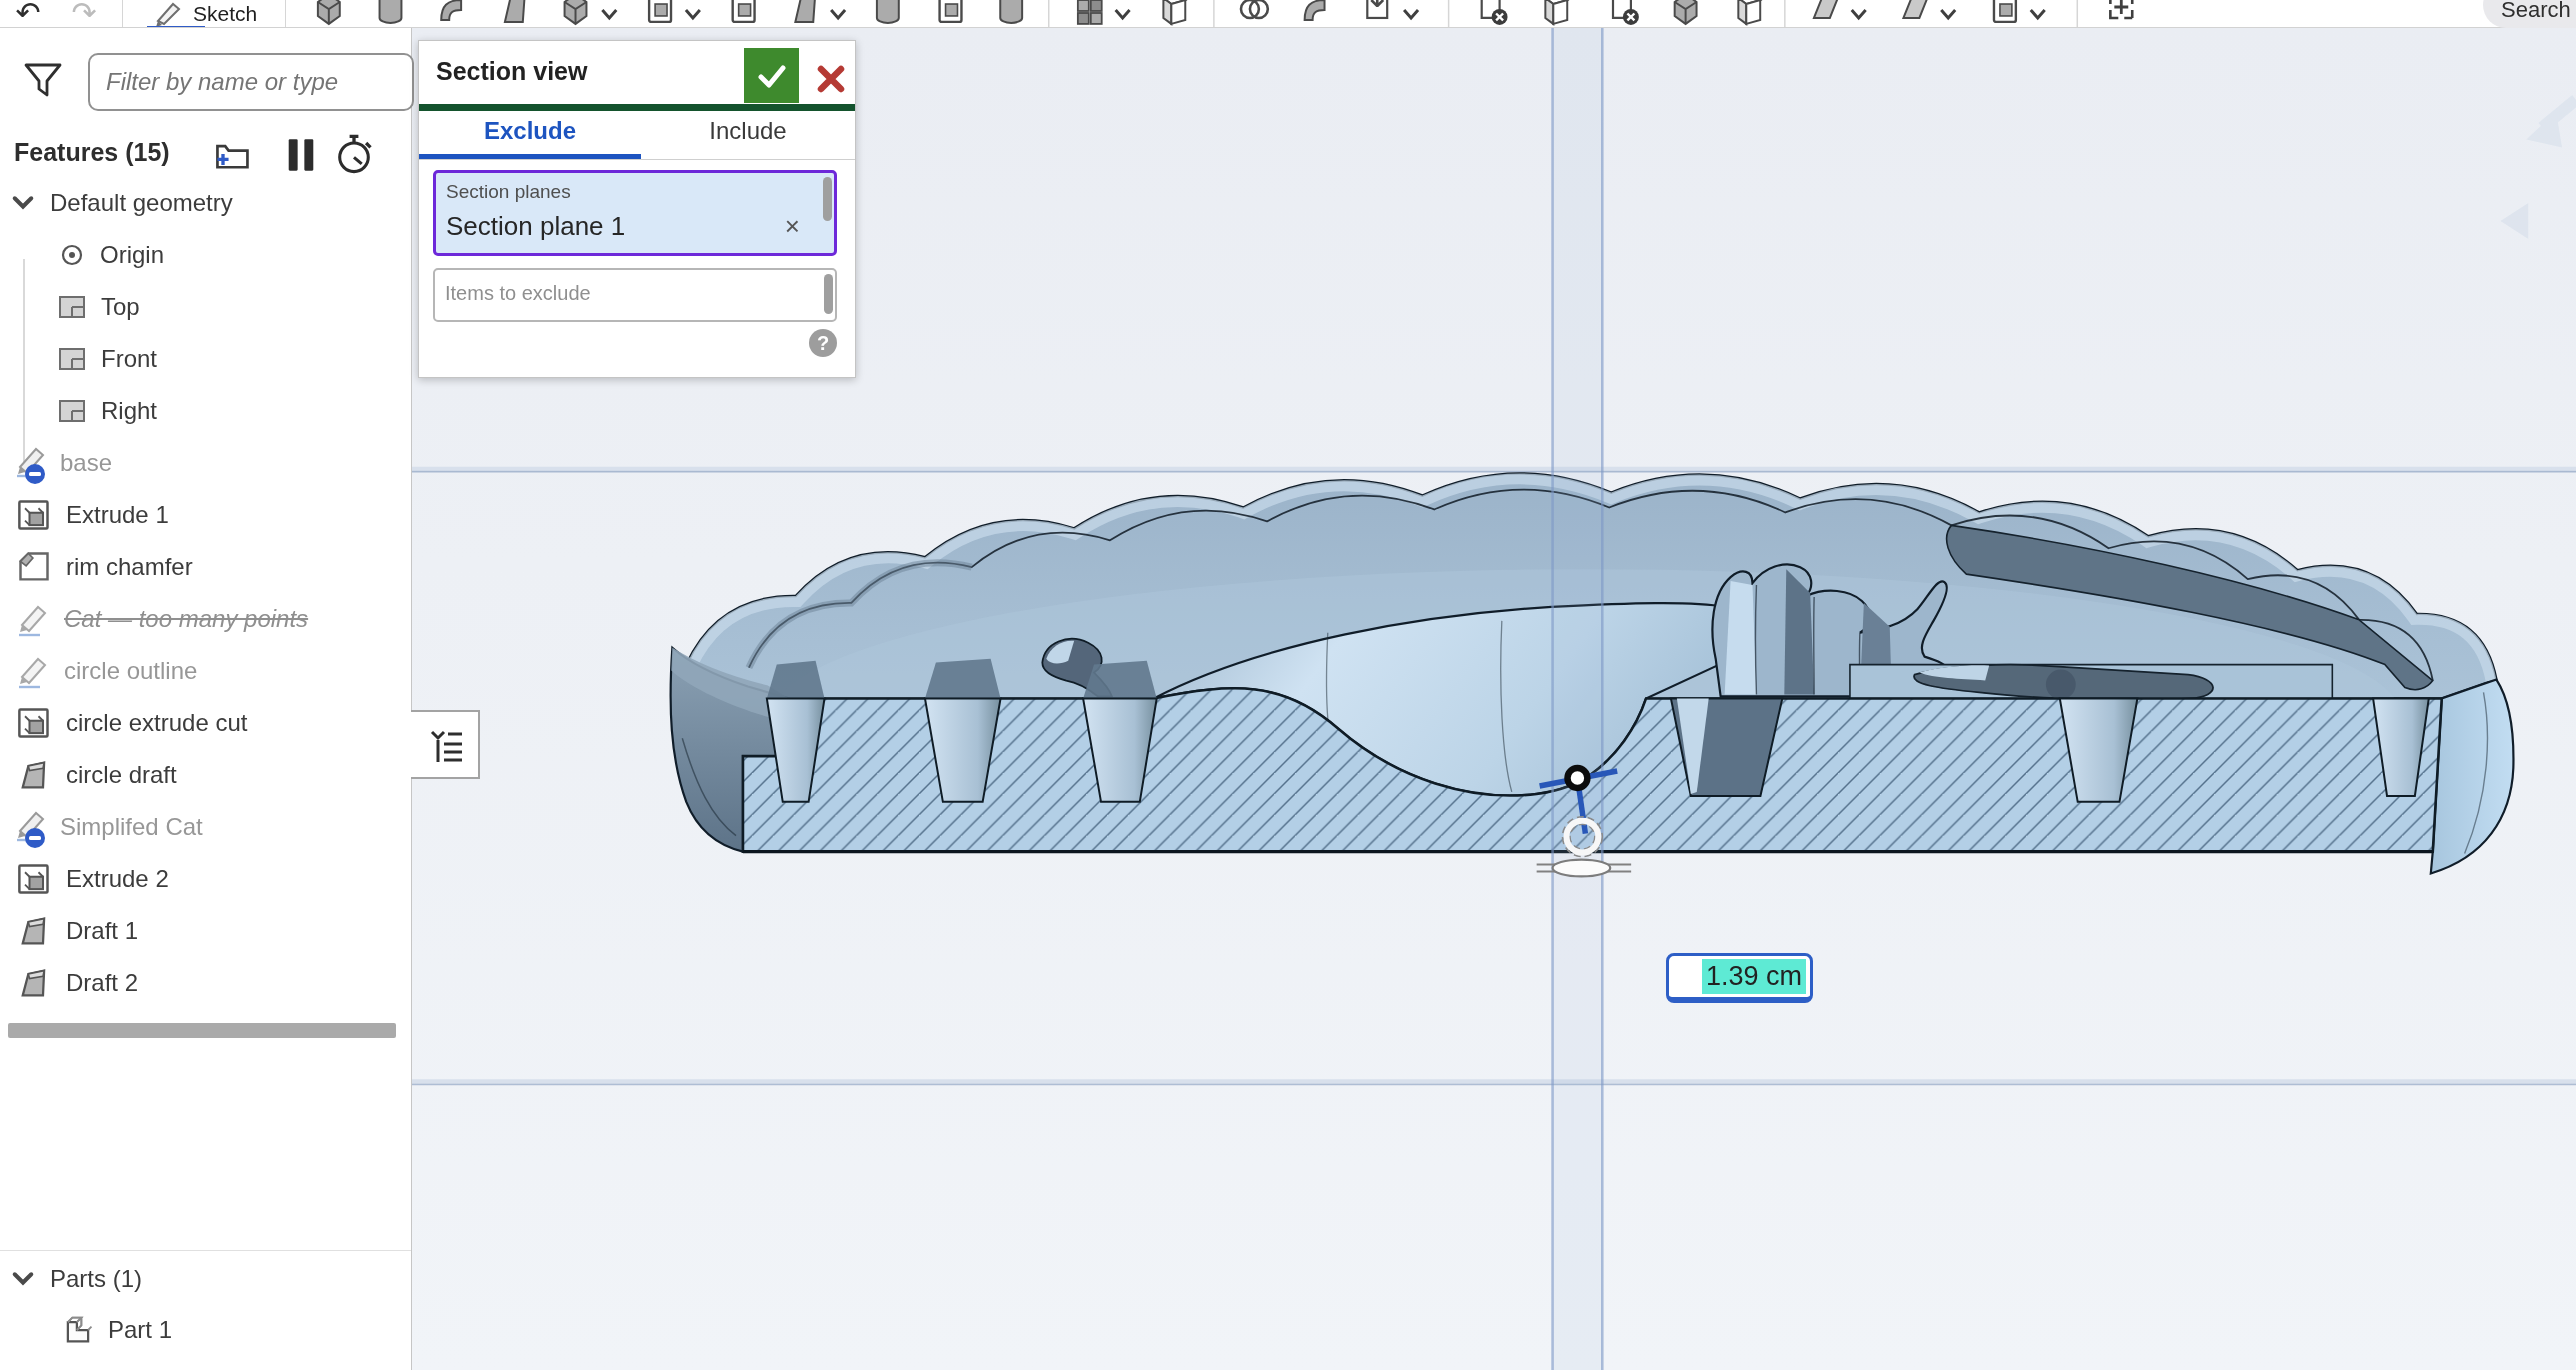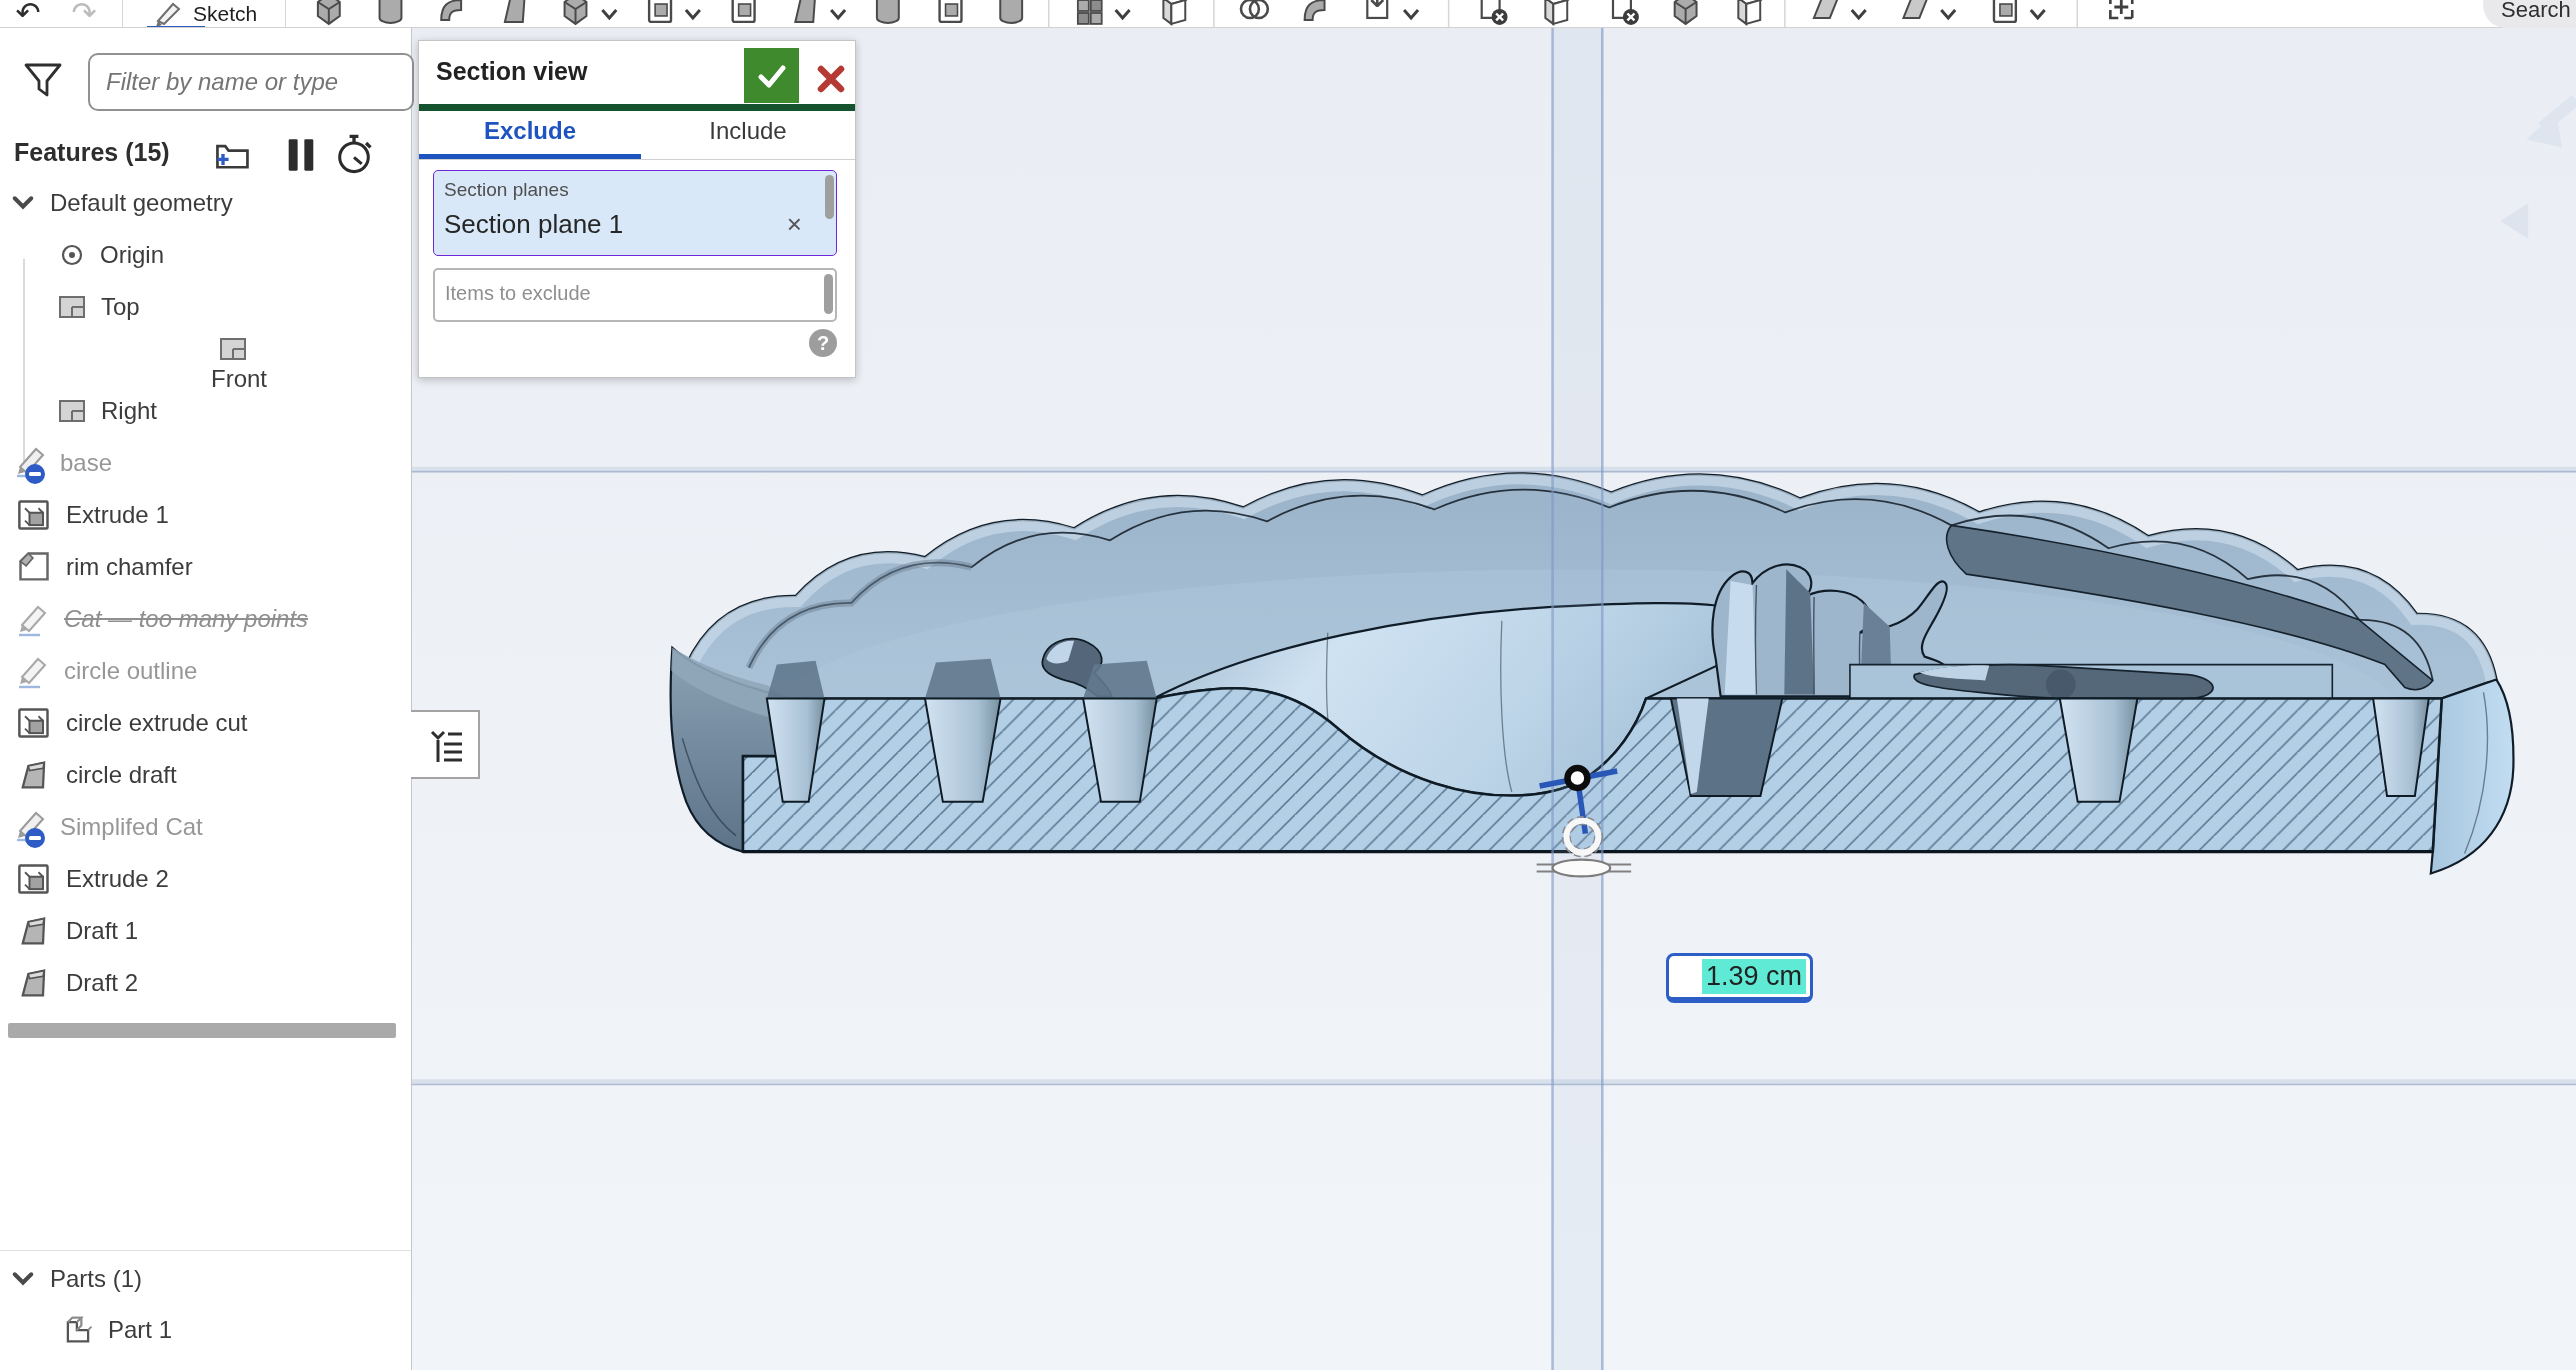--- a/index.html
+++ b/index.html
@@ -38,21 +38,21 @@
   #dialog{left:418px;top:40px;width:436px;height:336px;background:#fff;border:1px solid #c4c4c4;box-shadow:0 2px 8px rgba(0,0,0,.22);z-index:40;}
   #dlg-titlebar{position:absolute;left:0;top:0;width:436px;height:63px;border-bottom:7px solid #14532d;}
   #dlg-title{position:absolute;left:17px;top:16px;font-size:25px;font-weight:bold;color:#222;}
   #dlg-accept{position:absolute;left:325px;top:7px;width:55px;height:55px;background:#3e8a2d;border:none;display:flex;align-items:center;justify-content:center;cursor:pointer;}
   #dlg-cancel{position:absolute;left:396px;top:22px;width:32px;height:32px;background:transparent;border:none;padding:0;cursor:pointer;}
   #dlg-tabs{position:absolute;left:0;top:63px;width:436px;height:55px;border-bottom:1px solid #cfcfcf;}
   .tab{position:absolute;top:0;height:54px;display:flex;align-items:center;justify-content:center;font-size:24px;cursor:pointer;}
   #tab-exclude{left:0;width:222px;color:#1d54c0;font-weight:bold;}
   #tab-include{left:222px;width:214px;color:#3a3a3a;}
   #tab-underline{position:absolute;left:0;top:50px;width:222px;height:5px;background:#1d54c0;}
-  #fld-planes{position:absolute;left:14px;top:129px;width:404px;height:86px;background:#d9e8f8;border:1px solid #6d28d9;border-radius:5px;box-sizing:border-box;}
+  #fld-planes{position:absolute;left:14px;top:129px;width:404px;height:86px;background:#d9e8f8;border:3px solid #6d28d9;border-radius:5px;box-sizing:border-box;}
   #fld-planes .flabel{position:absolute;left:10px;top:8px;font-size:19px;color:#4f4f4f;}
   #fld-planes .fvalue{position:absolute;left:10px;top:38px;font-size:26px;color:#262626;}
   .fld-x{position:absolute;right:34px;top:40px;font-size:26px;color:#555;line-height:1;cursor:pointer;}
   .thumb{position:absolute;right:2px;top:4px;width:9px;height:44px;background:#9f9f9f;border-radius:5px;}
   #fld-items{position:absolute;left:14px;top:227px;width:404px;height:54px;background:#fff;border:2px solid #b6b6b6;border-radius:5px;box-sizing:border-box;}
   #fld-items .ph{position:absolute;left:10px;top:12px;font-size:20px;color:#8f8f8f;}
   #fld-items .thumb{height:40px;}
   #dlg-help{position:absolute;left:390px;top:288px;width:28px;height:28px;border-radius:50%;background:#9d9d9d;color:#fff;font-size:20px;font-weight:bold;display:flex;align-items:center;justify-content:center;}
 
   
@@ -388,21 +388,21 @@
           </svg>
         <span class="lbl" style="margin-left:14px;">Origin</span>
       </div>
       <div class="trow" style="padding-left:55px;">
         <svg class="ic" width="34" height="32" viewBox="0 0 34 32">
             <rect x="5" y="6" width="24" height="20" fill="#d4d4d4" stroke="#6e6e6e" stroke-width="2"></rect>
             <path d="M17 16 L29 16 M17 16 L17 26" stroke="#6e6e6e" stroke-width="2" fill="none"></path>
           </svg>
         <span class="lbl" style="margin-left:12px;">Top</span>
       </div>
-      <div class="trow" style="padding-left:55px;flex-direction:column;">
+      <div class="trow" style="padding-left:55px;">
         <svg class="ic" width="34" height="32" viewBox="0 0 34 32">
             <rect x="5" y="6" width="24" height="20" fill="#d4d4d4" stroke="#6e6e6e" stroke-width="2"></rect>
             <path d="M17 16 L29 16 M17 16 L17 26" stroke="#6e6e6e" stroke-width="2" fill="none"></path>
           </svg>
         <span class="lbl" style="margin-left:12px;">Front</span>
       </div>
       <div class="trow" style="padding-left:55px;">
         <svg class="ic" width="34" height="32" viewBox="0 0 34 32">
             <rect x="5" y="6" width="24" height="20" fill="#d4d4d4" stroke="#6e6e6e" stroke-width="2"></rect>
             <path d="M17 16 L29 16 M17 16 L17 26" stroke="#6e6e6e" stroke-width="2" fill="none"></path>

